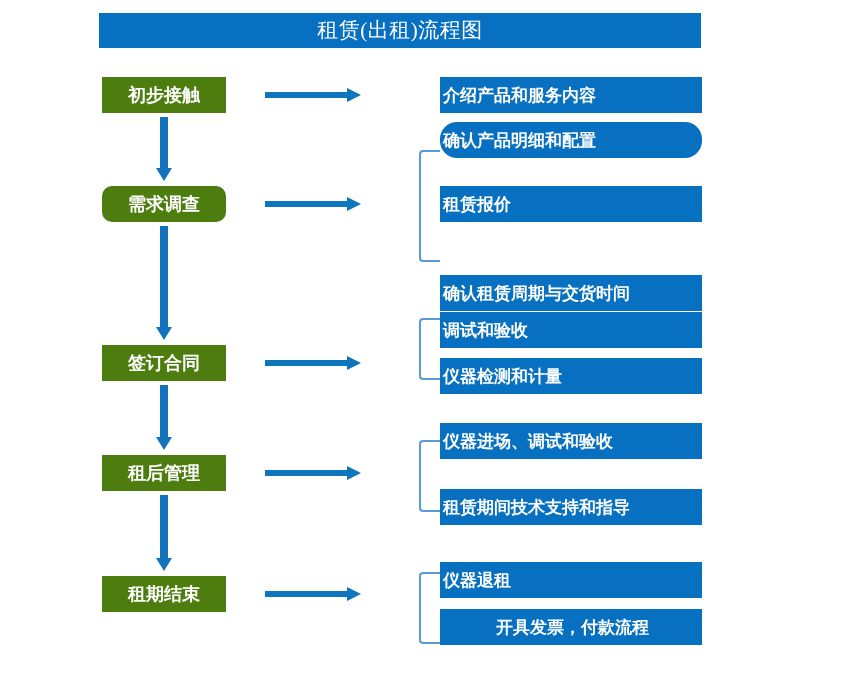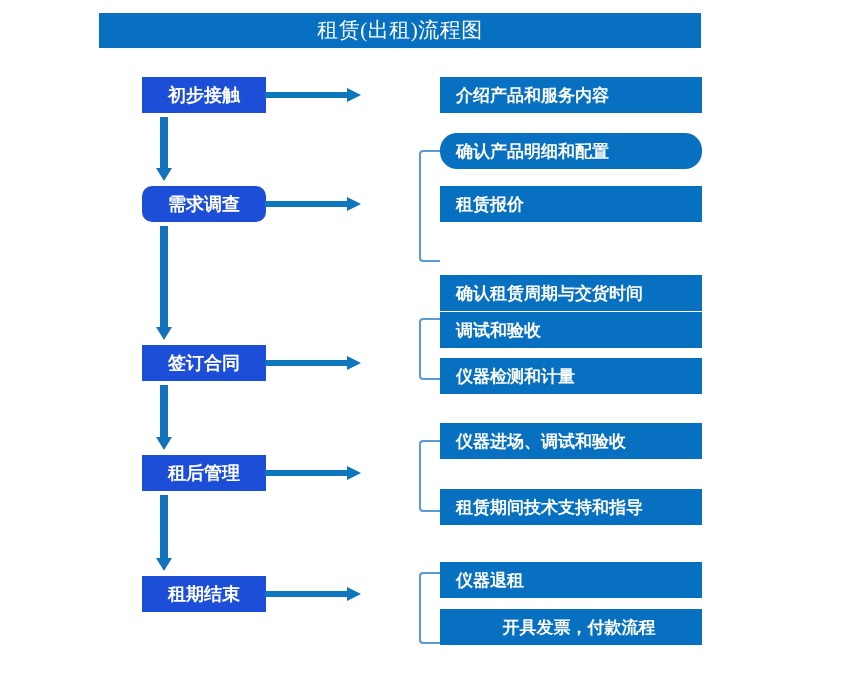--- a/index.html
+++ b/index.html
@@ -37,43 +37,42 @@
     letter-spacing: 0.5px;
     line-height: 1;
   }
 
   
   .stage-box {
     position: absolute;
     left: 102px;
     width: 124px;
     height: 36px;
-    background: #1d4ed8;
+    background: #4d7c0f;
     display: flex;
     align-items: center;
     justify-content: center;
-    margin-left: 40px;
   }
   .stage-box .stage-label {
     color: #ffffff;
     font-size: 18px;
     font-weight: bold;
     line-height: 1;
   }
 
   
   .detail-box {
     position: absolute;
     left: 440px;
     width: 262px;
     height: 36px;
     background: #0870C0;
     display: flex;
     align-items: center;
-    padding-left: 16px;
+    padding-left: 3px;
     box-sizing: border-box;
   }
   .detail-box .detail-label {
     color: #ffffff;
     font-size: 17px;
     font-weight: bold;
     line-height: 1;
     white-space: nowrap;
   }
 
@@ -204,21 +203,21 @@
   </div>
 
   <div class="bracket" style="top:150px; height:112px;"></div>
   <div class="bracket" style="top:318px; height:62px;"></div>
   <div class="bracket" style="top:440px; height:72px;"></div>
   <div class="bracket" style="top:572px; height:72px;"></div>
 
   <div class="detail-box" style="top:77px;">
     <span class="detail-label">介绍产品和服务内容</span>
   </div>
-  <div class="detail-box" style="top:133px;border-radius:17px;">
+  <div class="detail-box" style="top:122px;border-radius:17px;">
     <span class="detail-label">确认产品明细和配置</span>
   </div>
   <div class="detail-box" style="top:186px;">
     <span class="detail-label">租赁报价</span>
   </div>
   <div class="detail-box" style="top:243px;margin-top:32px;">
     <span class="detail-label">确认租赁周期与交货时间</span>
   </div>
   <div class="detail-box" style="top:312px;">
     <span class="detail-label">调试和验收</span>

